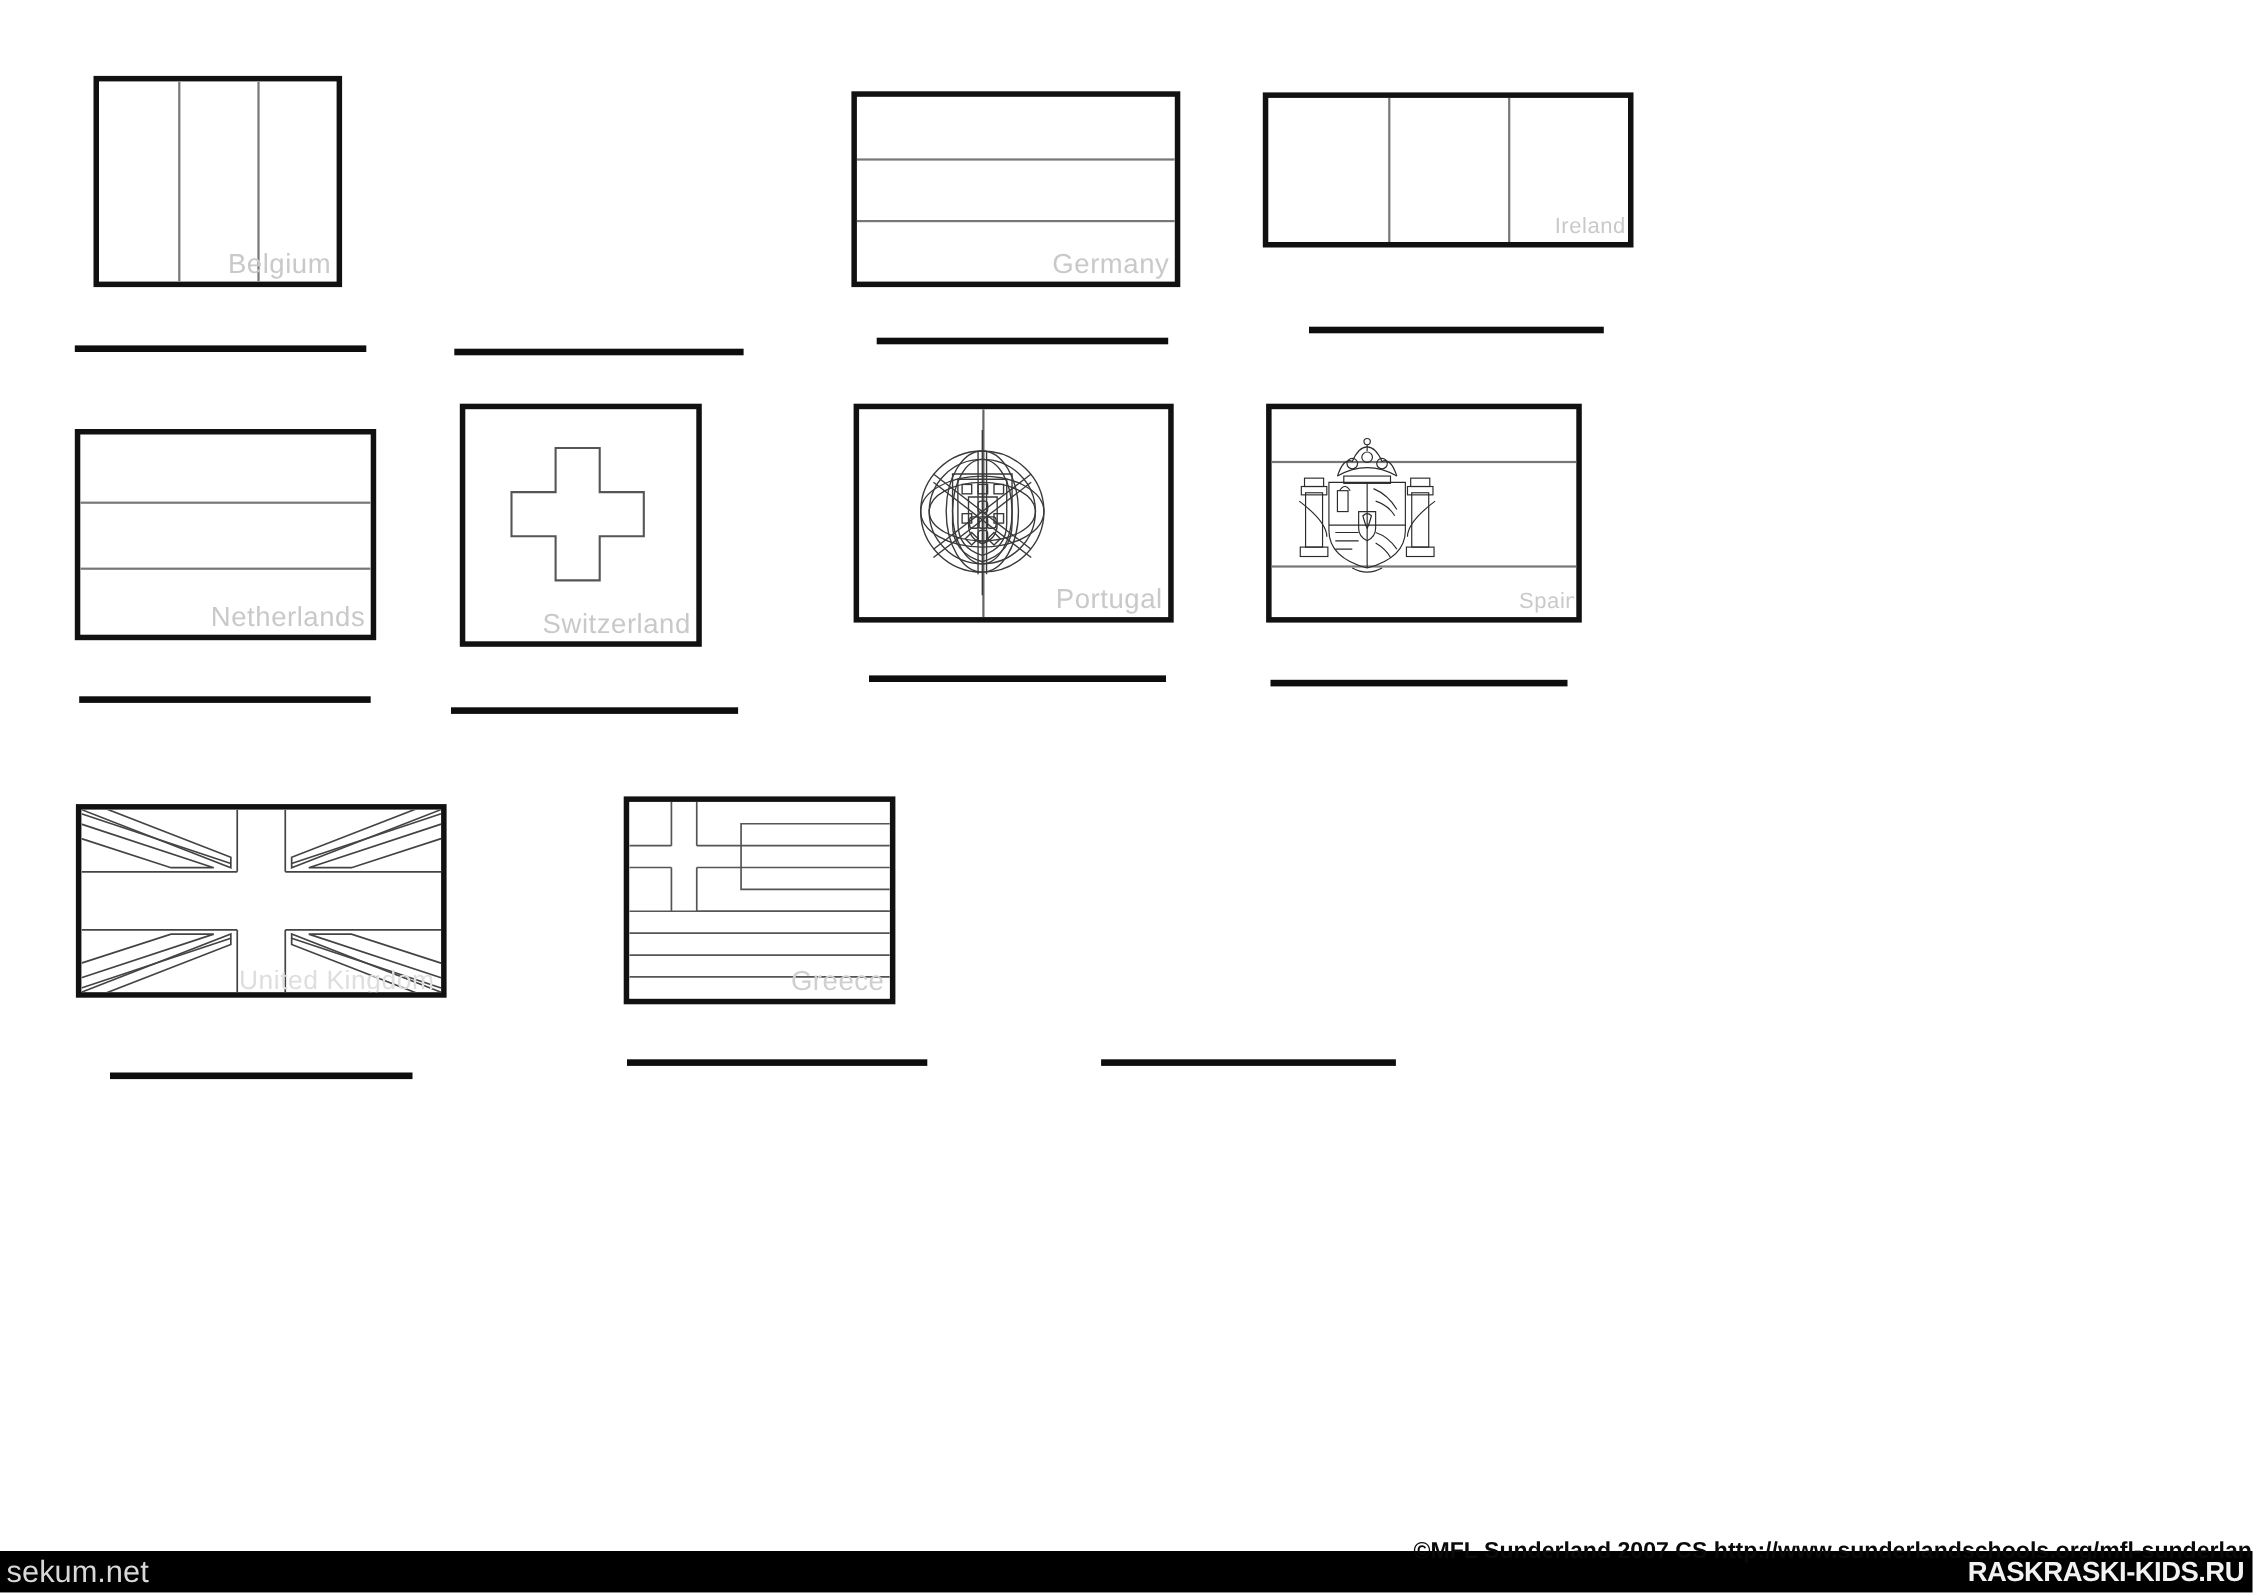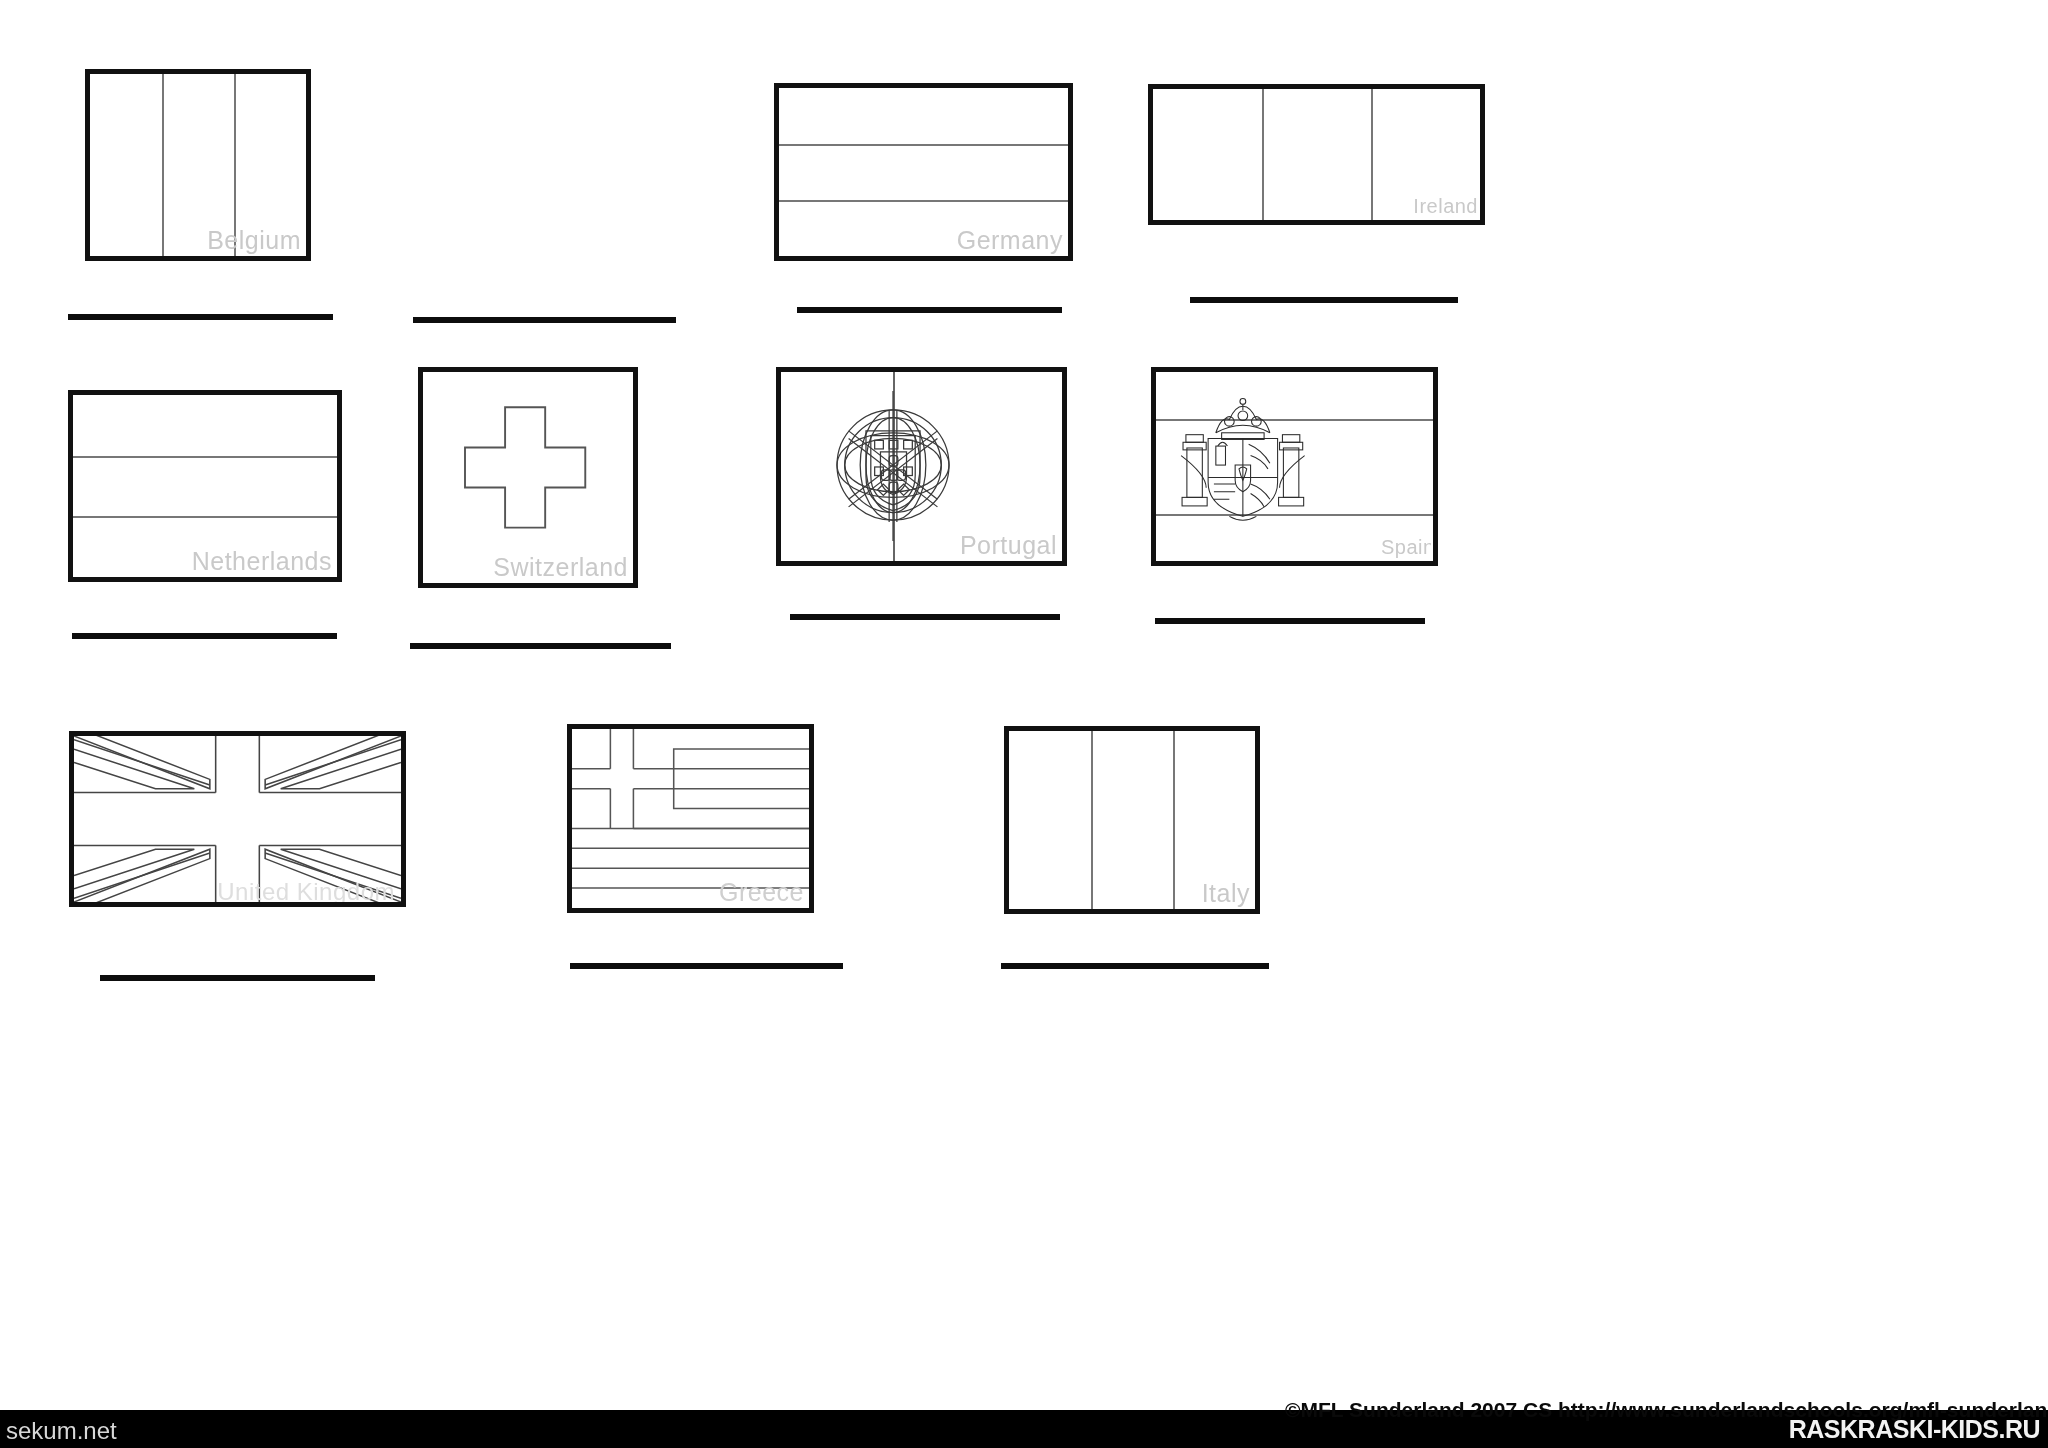--- a/index.html
+++ b/index.html
@@ -97,21 +97,21 @@
     font-size: 21px;
     font-weight: bold;
     white-space: nowrap;
     font-family: "Liberation Sans", sans-serif;
   }
   #footer-watermark-left {
     position: absolute;
     left: 6px;
     bottom: 3px;
     color: #d8d8d8;
-    font-size: 24px;
+    font-size: 28px;
     white-space: nowrap;
     font-family: "Liberation Sans", sans-serif;
   }
   #footer-watermark-right {
     position: absolute;
     right: 8px;
     bottom: 4px;
     color: #f2f2f2;
     font-size: 25px;
     font-weight: bold;
@@ -328,27 +328,20 @@
           <line x1="0" y1="126" x2="247" y2="126"></line>
           <line x1="0" y1="147" x2="247" y2="147"></line>
           <line x1="0" y1="168" x2="247" y2="168"></line>
         </g>
       </svg>
       <div class="flag-label" style="color:#cfcfcf; font-size:25px;">Greece</div>
     </div>
   </div>
   <div class="answer-line" style="left:570px; top:963px; width:273px;"></div>
 
-  <div class="flag" style="left:1004px; top:726px; width:256px; height:188px;">
-    <div class="flag-inner">
-      <div class="vstripe" style="left:33.33%;"></div>
-      <div class="vstripe" style="left:66.66%;"></div>
-      <div class="flag-label">Italy</div>
-    </div>
-  </div>
   <div class="answer-line" style="left:1001px; top:963px; width:268px;"></div>
 
   <div id="footer-band"></div>
   <div id="footer-credit">©MFL Sunderland 2007 CS http://www.sunderlandschools.org/mfl-sunderland</div>
   <div id="footer-watermark-left">sekum.net</div>
   <div id="footer-watermark-right">RASKRASKI-KIDS.RU</div>
 
 </div>
 
 </body></html>

